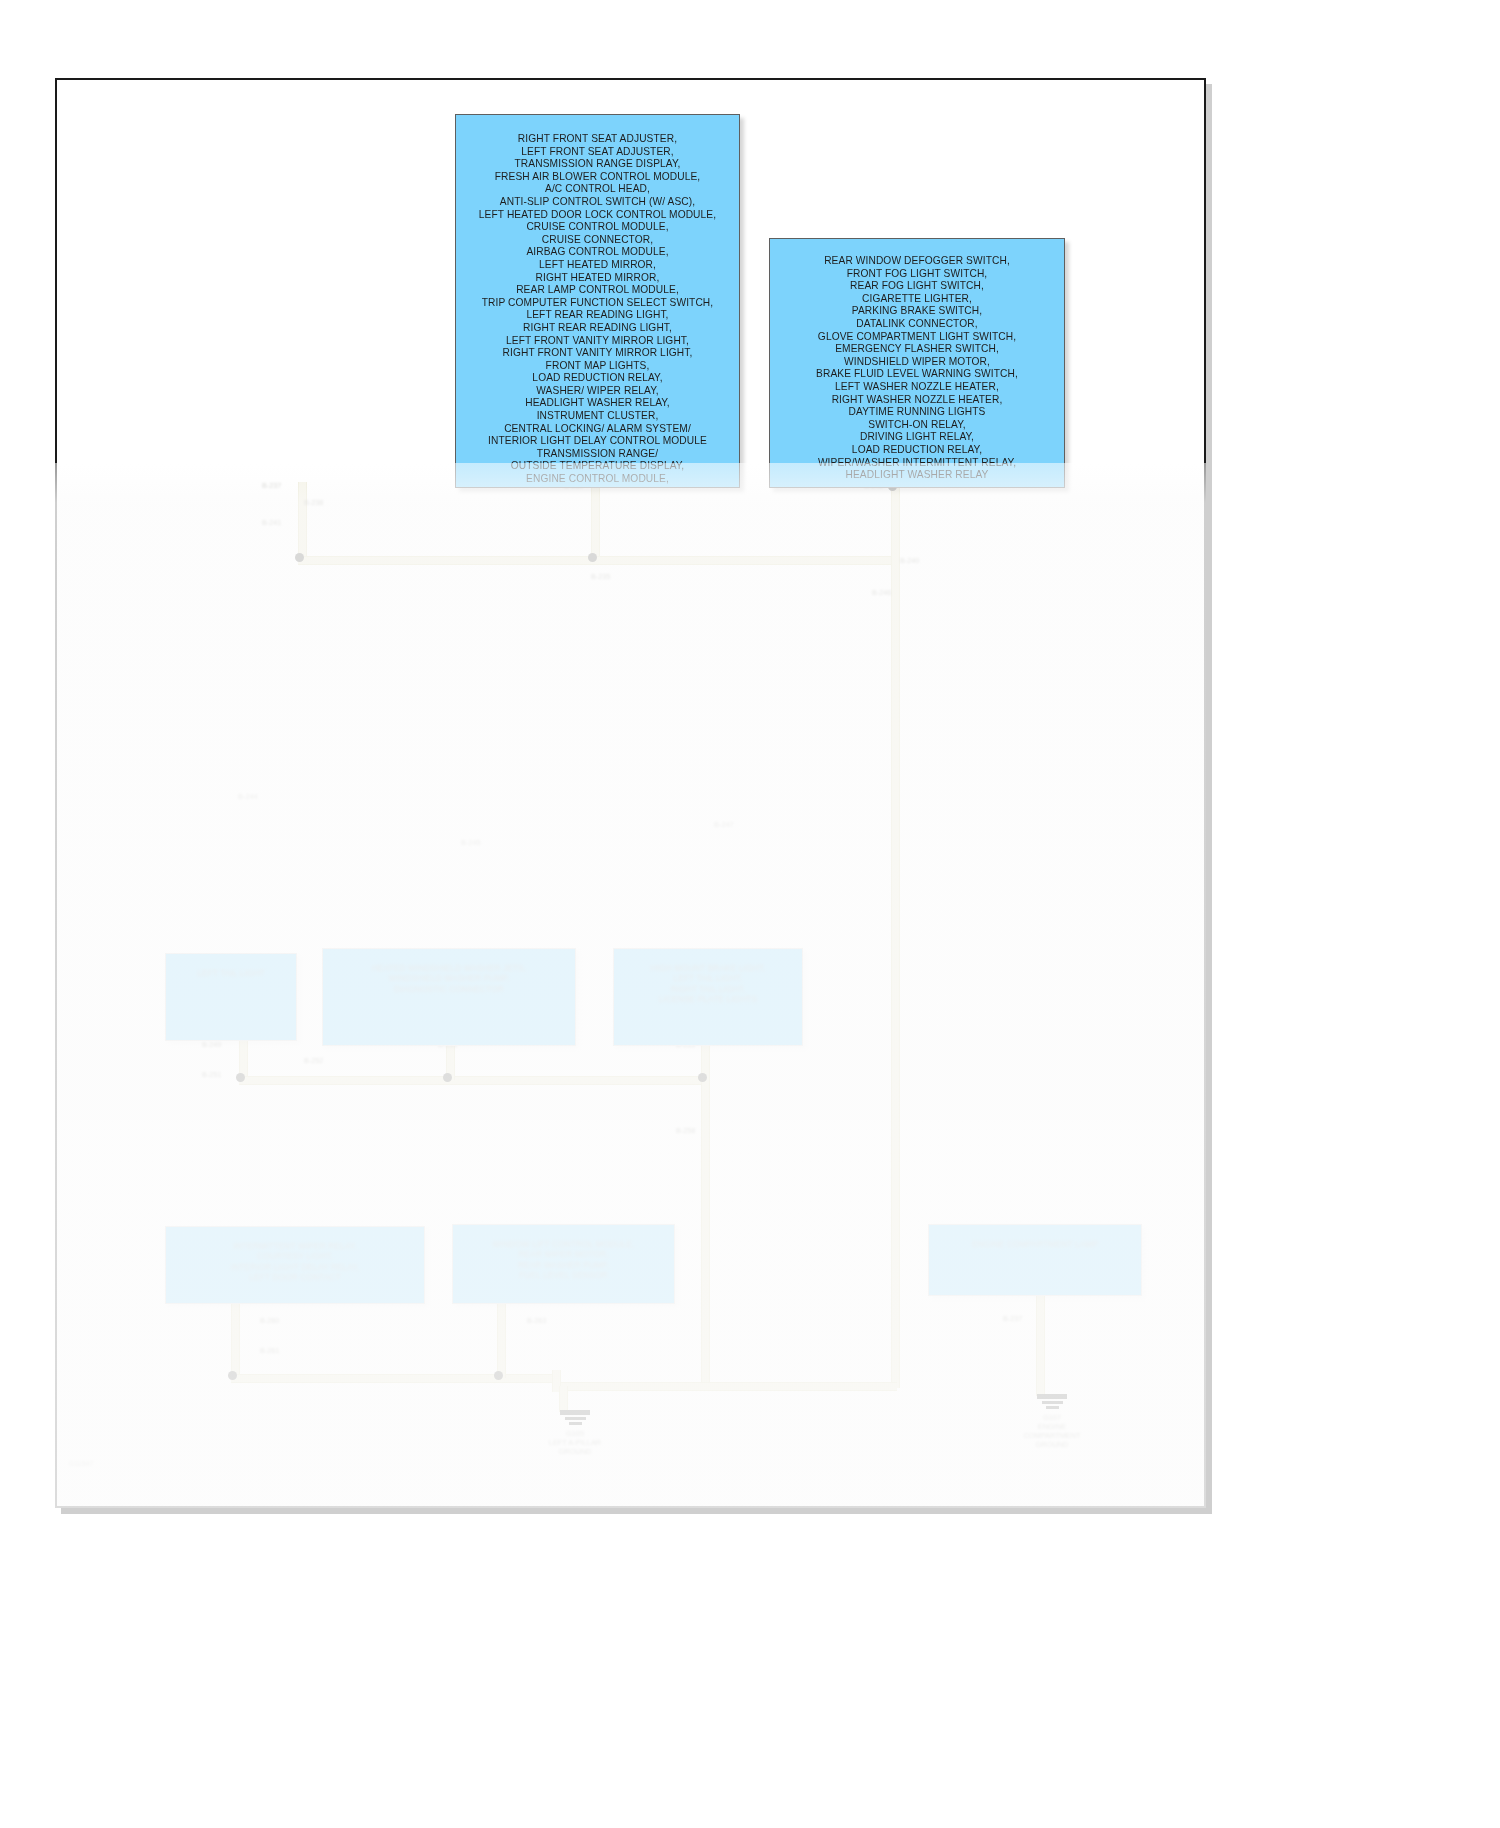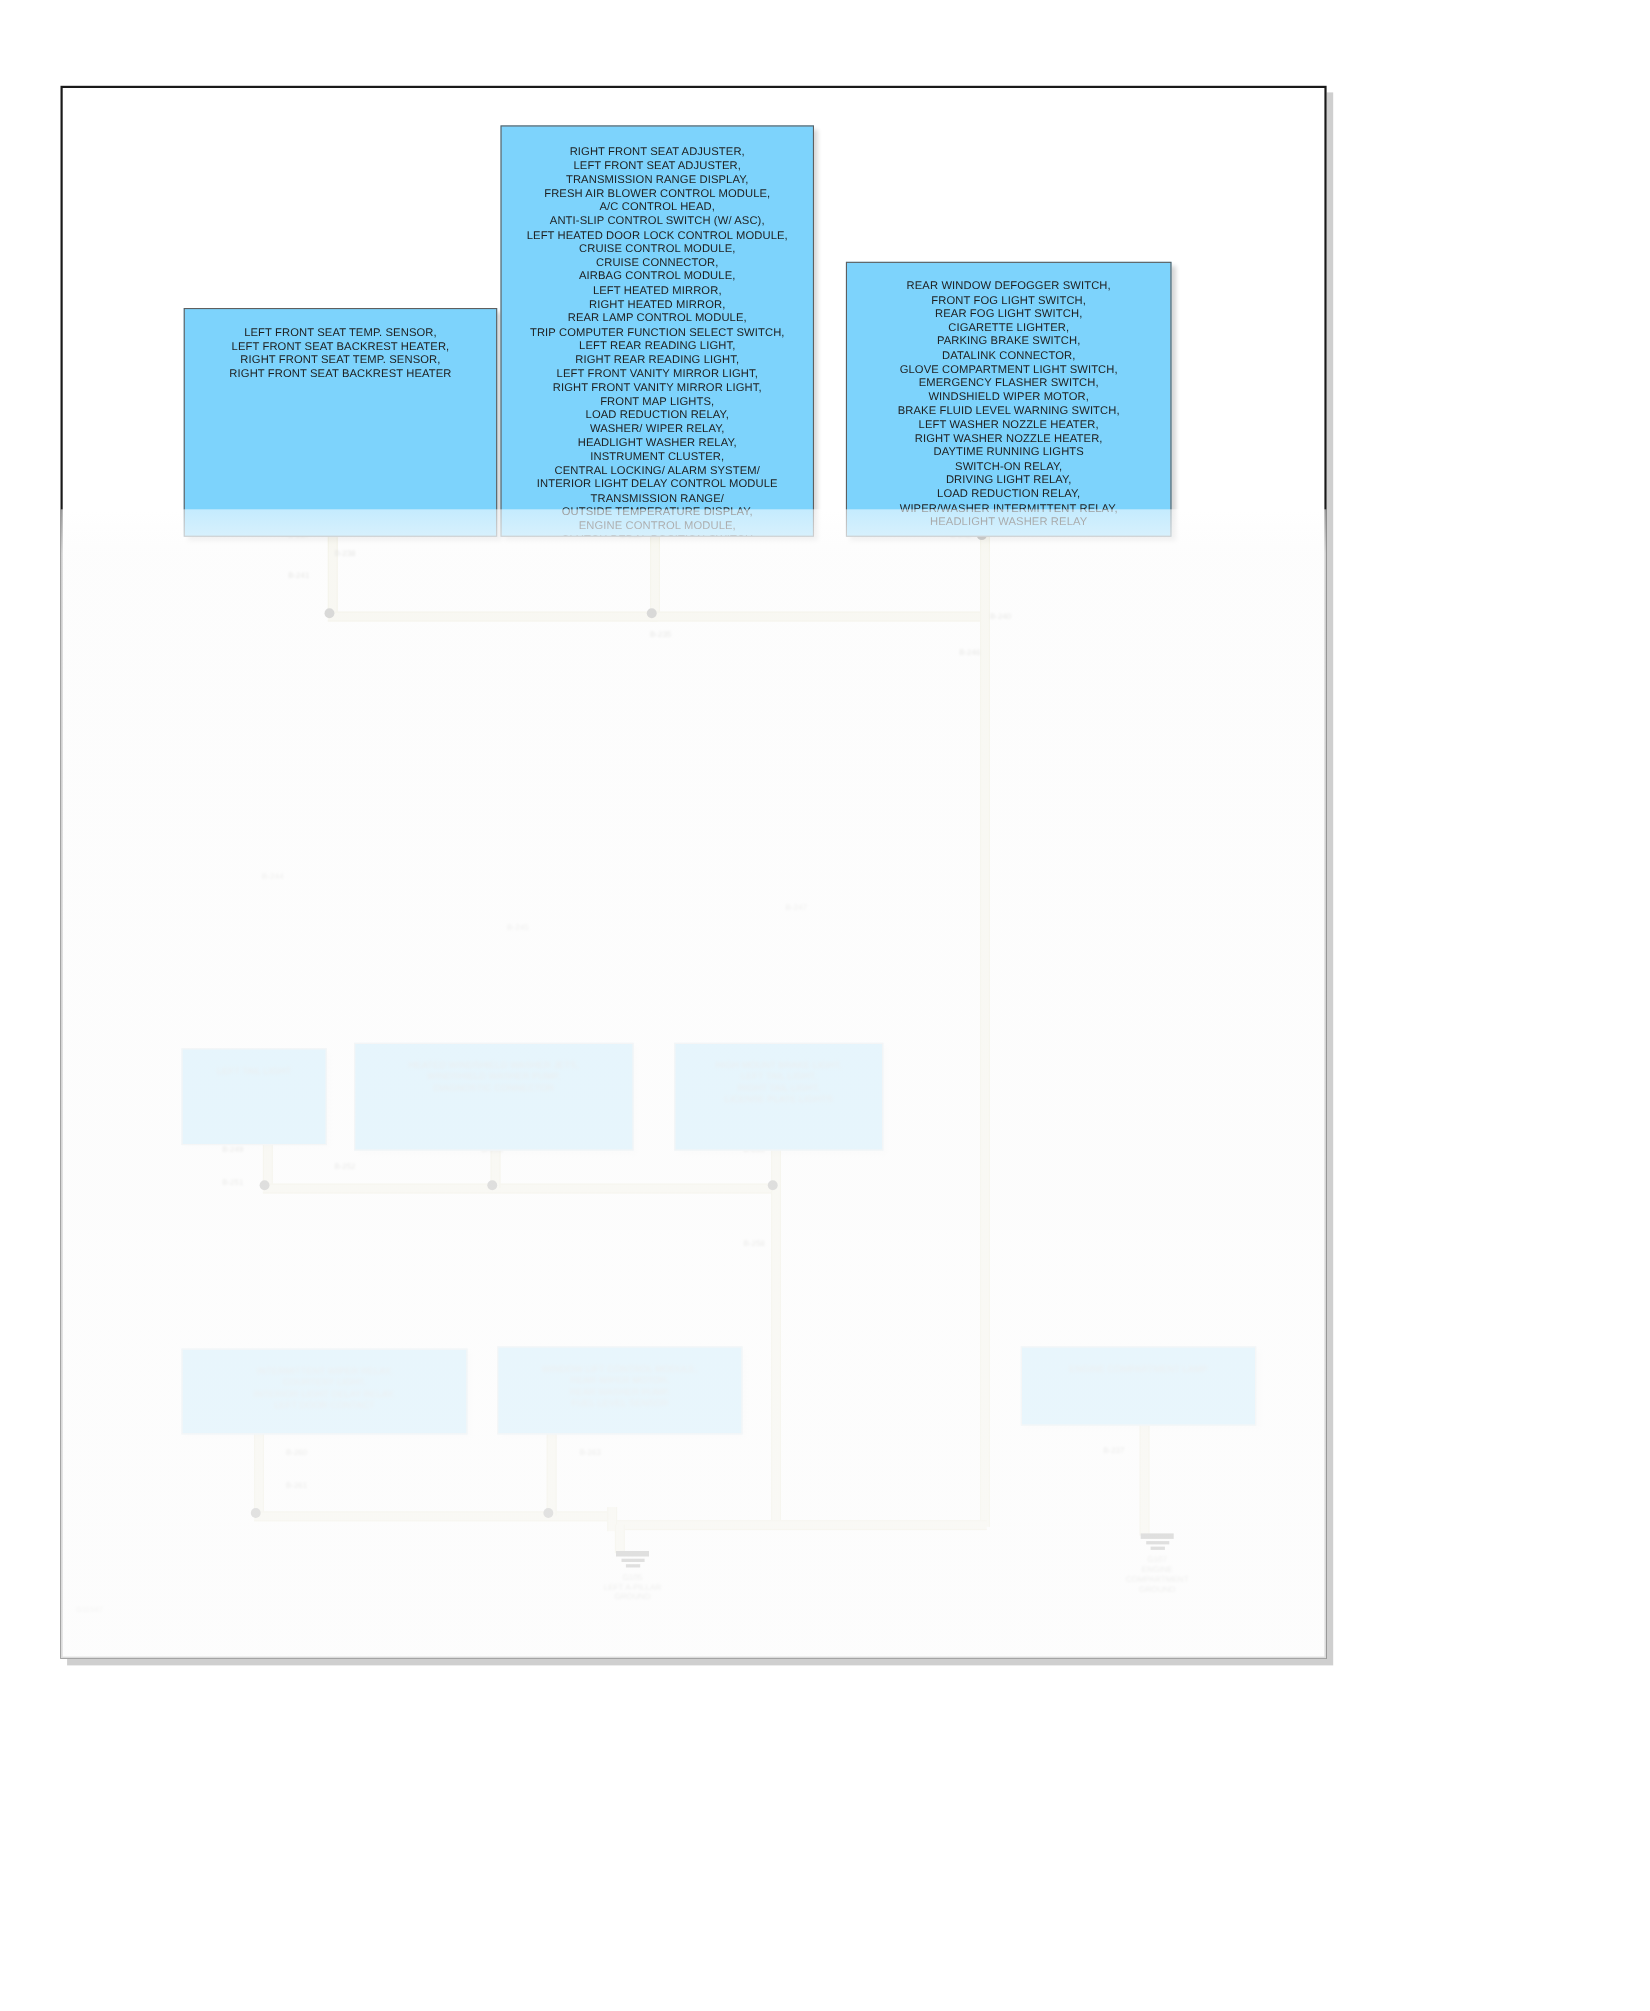--- a/index.html
+++ b/index.html
@@ -247,26 +247,20 @@
     <div class="gnd" style="left:967px; top:1316px; width:60px;">
       <div class="bar b1"></div>
       <div class="bar b2"></div>
       <div class="bar b3"></div>
       <div class="cap">G107
 ENGINE
 COMPARTMENT
 GROUND</div>
     </div>
 
-    <div class="cbox" id="box-seat">
-      <div class="txt">LEFT FRONT SEAT TEMP. SENSOR,
-LEFT FRONT SEAT BACKREST HEATER,
-RIGHT FRONT SEAT TEMP. SENSOR,
-RIGHT FRONT SEAT BACKREST HEATER</div>
-    </div>
 
     <div class="cbox" id="box-center">
       <div class="txt">RIGHT FRONT SEAT ADJUSTER,
 LEFT FRONT SEAT ADJUSTER,
 TRANSMISSION RANGE DISPLAY,
 FRESH AIR BLOWER CONTROL MODULE,
 A/C CONTROL HEAD,
 ANTI-SLIP CONTROL SWITCH (W/ ASC),
 LEFT HEATED DOOR LOCK CONTROL MODULE,
 CRUISE CONTROL MODULE,

